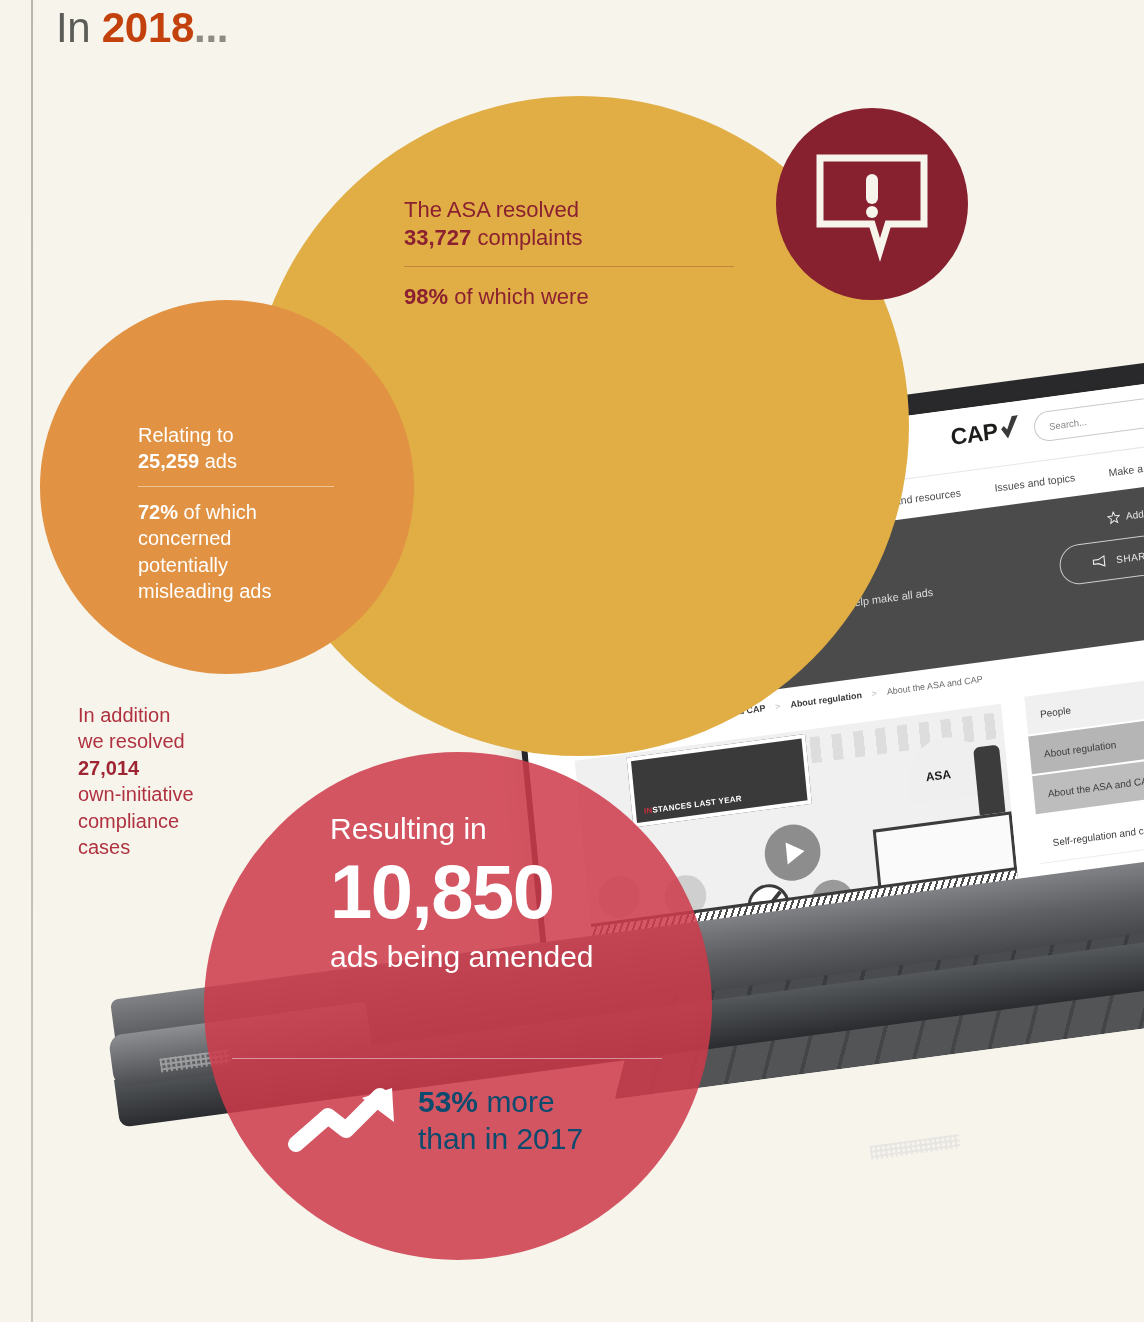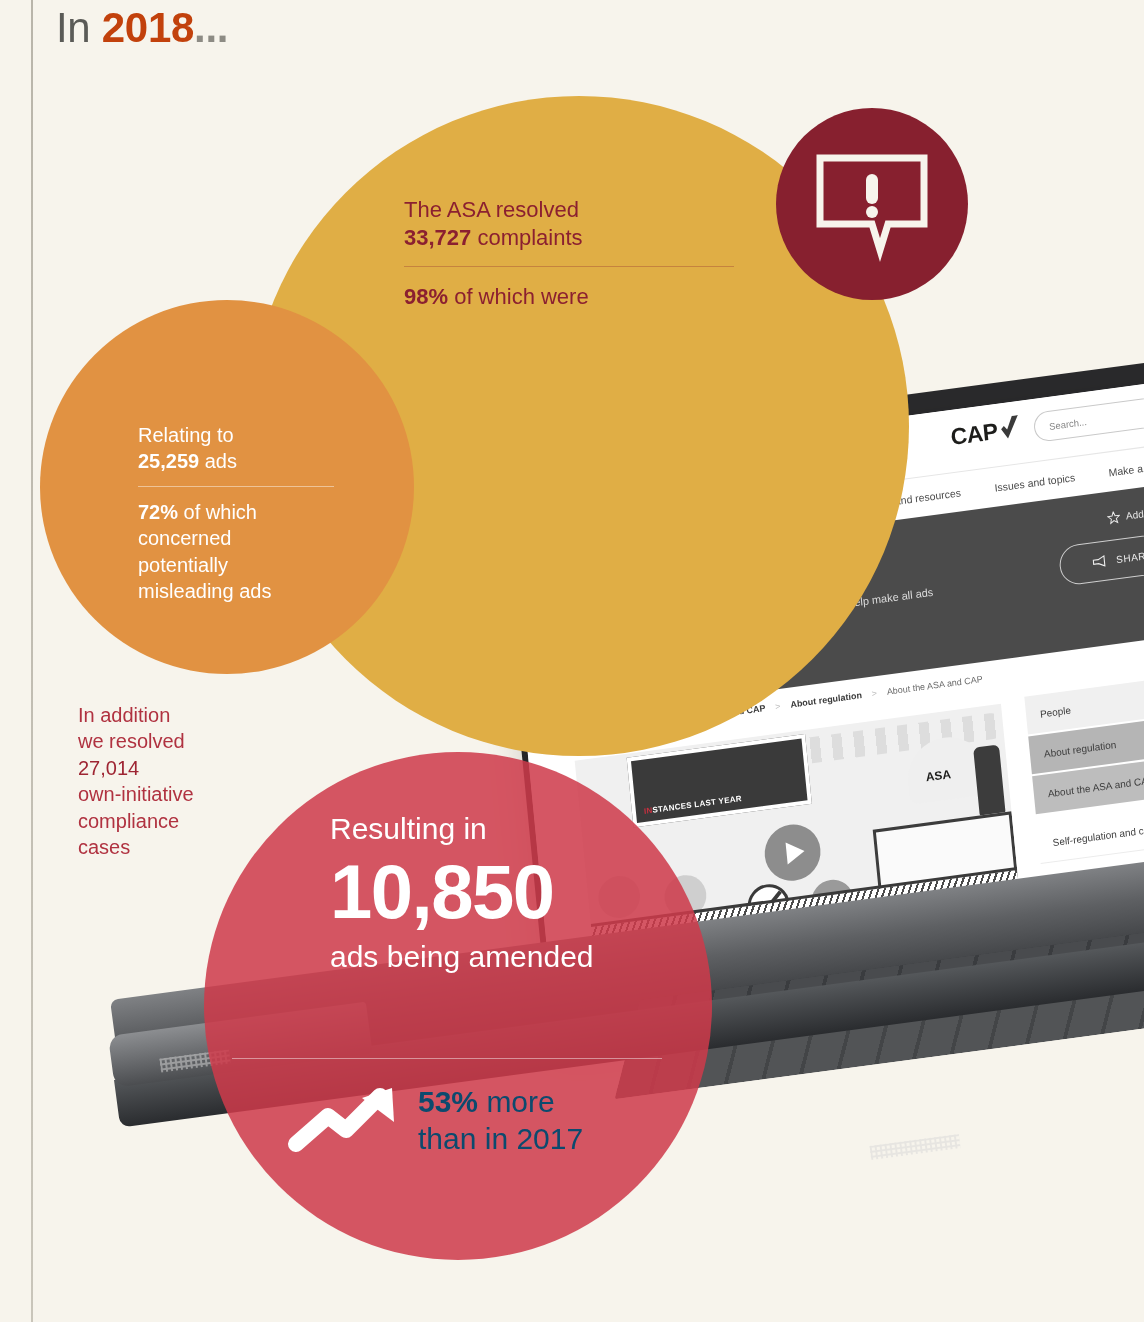--- a/index.html
+++ b/index.html
@@ -160,21 +160,21 @@
   .gold-text .l { font-size: 22px; line-height: 1.28; font-weight: normal; }
   .gold-text .l b { font-weight: bold; }
   .gold-rule { height:1px; background: rgba(139,32,48,.30); margin: 14px 0 16px; }
 
   .or-text { position:absolute; left: 138px; top: 393px; width: 196px; color:#fff;margin-top:29px; }
   .or-text .l { font-size: 20px; line-height: 1.32; }
   .or-text .l b { font-weight: bold; }
   .or-rule { height:1px; background: rgba(255,255,255,.45); margin: 11px 0 12px; }
 
   .add-text { position:absolute; left: 78px; top: 702px; width: 190px; color:#B03240; font-size: 20px; line-height: 1.32; }
-  .add-text b { font-weight: normal; color:#9E2533; }
+  .add-text b { font-weight: bold; color:#9E2533; }
 
   .red-text { position:absolute; left: 330px; top: 812px; width: 336px; color:#fff; }
   .red-text .small { font-size: 30px; line-height: 1.1; }
   .red-text .big { font-size: 76px; font-weight: bold; letter-spacing:-1.5px; line-height: 1.08; margin: 6px 0 6px; }
   .red-text .mid { font-size: 30px; line-height: 1.18; }
   .red-rule { position:absolute; left: 232px; top: 1058px; width: 430px; height: 1px; background: rgba(255,255,255,.45); }
   .red-bottom { position:absolute; left: 418px; top: 1084px; width: 240px; color:#0c4a6e; font-size: 30px; line-height:1.22; }
   .red-bottom b { font-weight:bold; }
   .arrow { position:absolute; left: 288px; top: 1086px; width: 118px; height: 70px; }
 </style>

